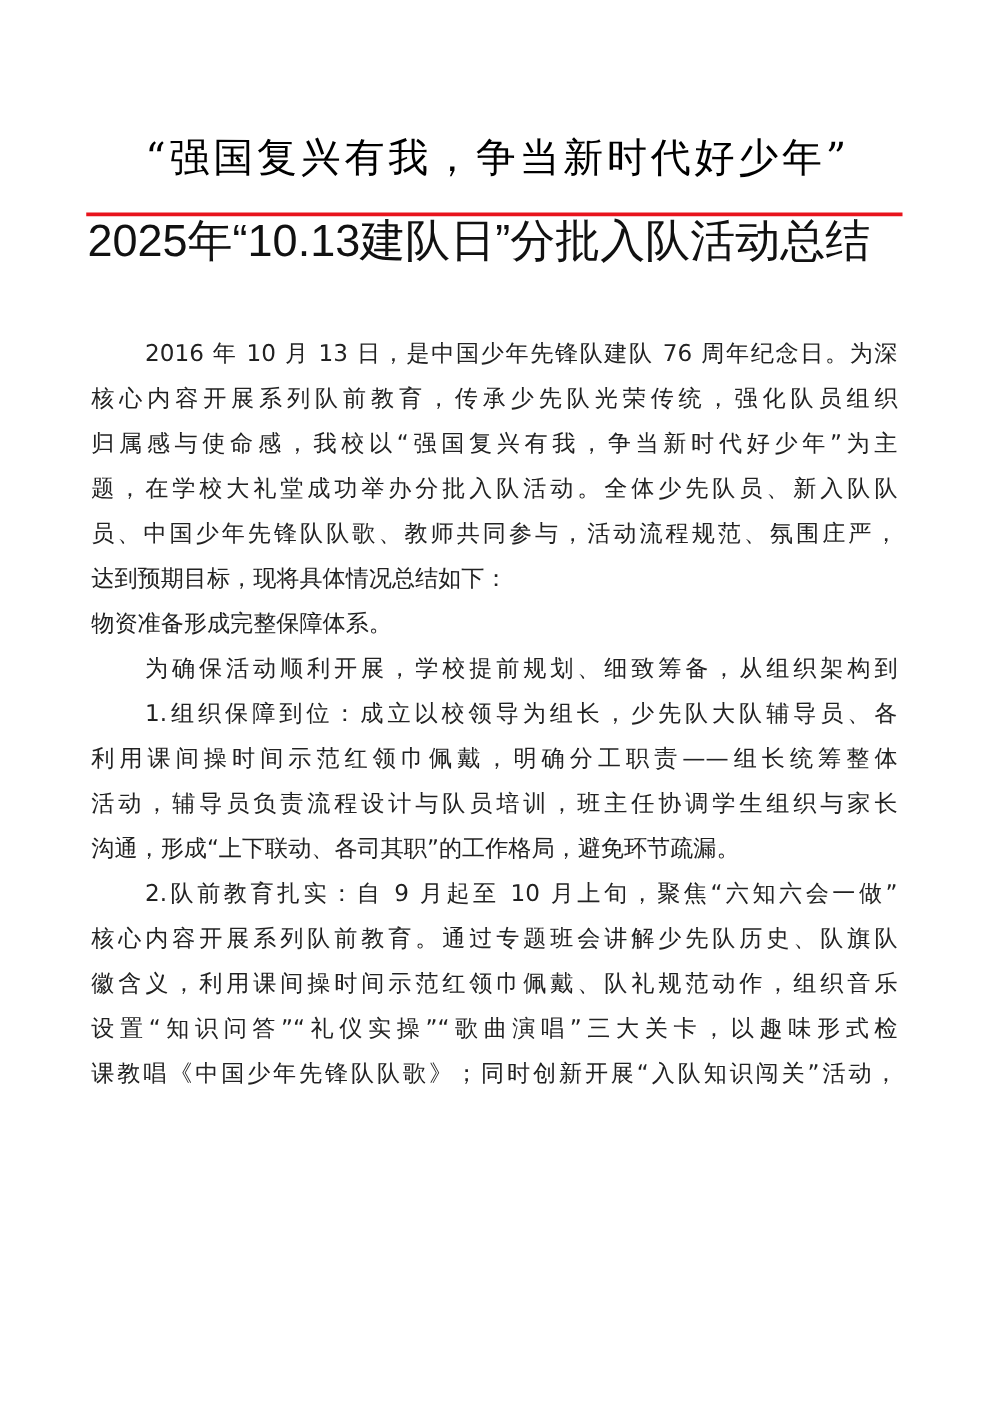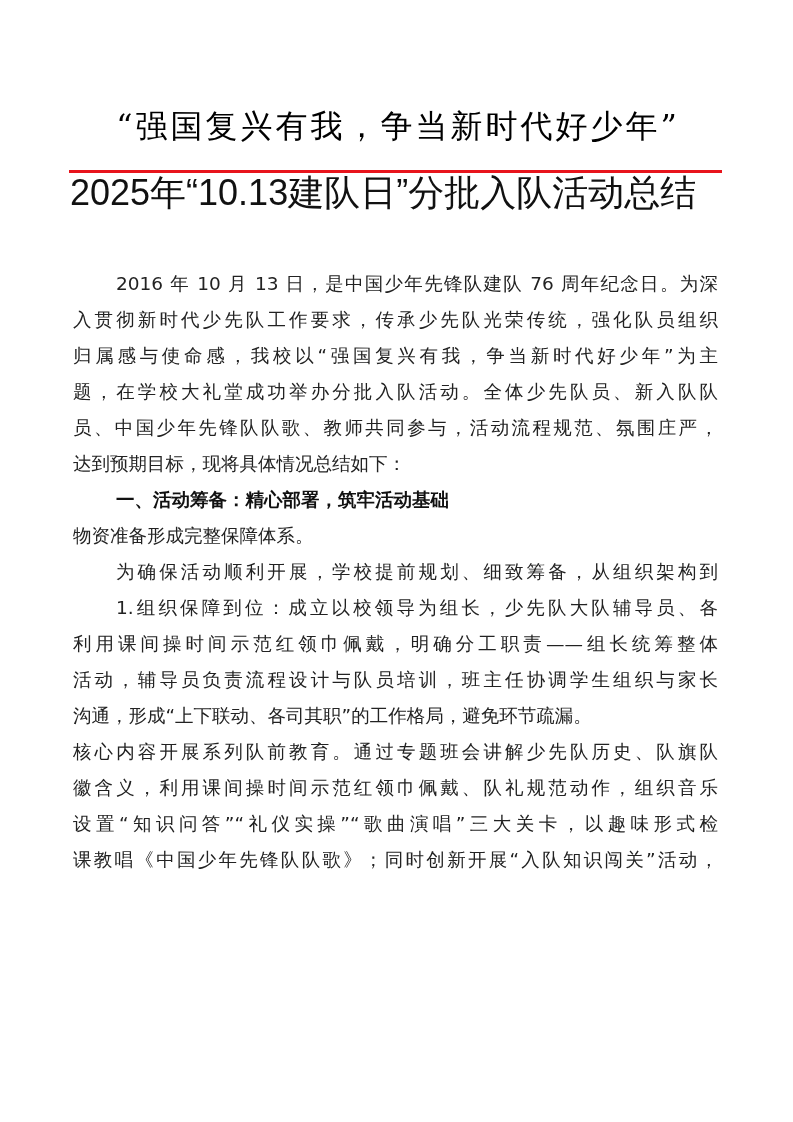--- a/index.html
+++ b/index.html
@@ -95,42 +95,42 @@
   <div class="title1">“强国复兴有我，争当新时代好少年”</div>
 
   <div class="red-rule"></div>
 
   <div class="title2">2025年“10.13建队日”分批入队活动总结</div>
 
   <div class="body">
 
     <div>
       <div class="line indent">2016 年 10 月 13 日，是中国少年先锋队建队 76 周年纪念日。为深</div>
-      <div class="line">入贯彻新时代少先队工作要求，传承少先队光荣传统，强化队员组织</div>
+      <div class="line">核心内容开展系列队前教育，传承少先队光荣传统，强化队员组织</div>
       <div class="line">归属感与使命感，我校以“强国复兴有我，争当新时代好少年”为主</div>
       <div class="line">题，在学校大礼堂成功举办分批入队活动。全体少先队员、新入队队</div>
       <div class="line">员、中国少年先锋队队歌、教师共同参与，活动流程规范、氛围庄严，</div>
       <div class="line last">达到预期目标，现将具体情况总结如下：</div>
     </div>
 
-    <div class="line heading">一、活动筹备：精心部署，筑牢活动基础</div>
 
     <div>
       <div class="line last">物资准备形成完整保障体系。</div>
       <div class="line indent">为确保活动顺利开展，学校提前规划、细致筹备，从组织架构到</div>
     </div>
 
     <div>
       <div class="line indent">1.组织保障到位：成立以校领导为组长，少先队大队辅导员、各</div>
       <div class="line">利用课间操时间示范红领巾佩戴，明确分工职责——组长统筹整体</div>
       <div class="line">活动，辅导员负责流程设计与队员培训，班主任协调学生组织与家长</div>
       <div class="line last">沟通，形成“上下联动、各司其职”的工作格局，避免环节疏漏。</div>
     </div>
 
     <div>
+      <div class="line indent">2.队前教育扎实：自 9 月起至 10 月上旬，聚焦“六知六会一做”</div>
       <div class="line">核心内容开展系列队前教育。通过专题班会讲解少先队历史、队旗队</div>
       <div class="line">徽含义，利用课间操时间示范红领巾佩戴、队礼规范动作，组织音乐</div>
       <div class="line">设置“知识问答”“礼仪实操”“歌曲演唱”三大关卡，以趣味形式检</div>
       <div class="line">课教唱《中国少年先锋队队歌》；同时创新开展“入队知识闯关”活动，</div>
     </div>
 
   </div>
 </div>
 
 </body></html>

